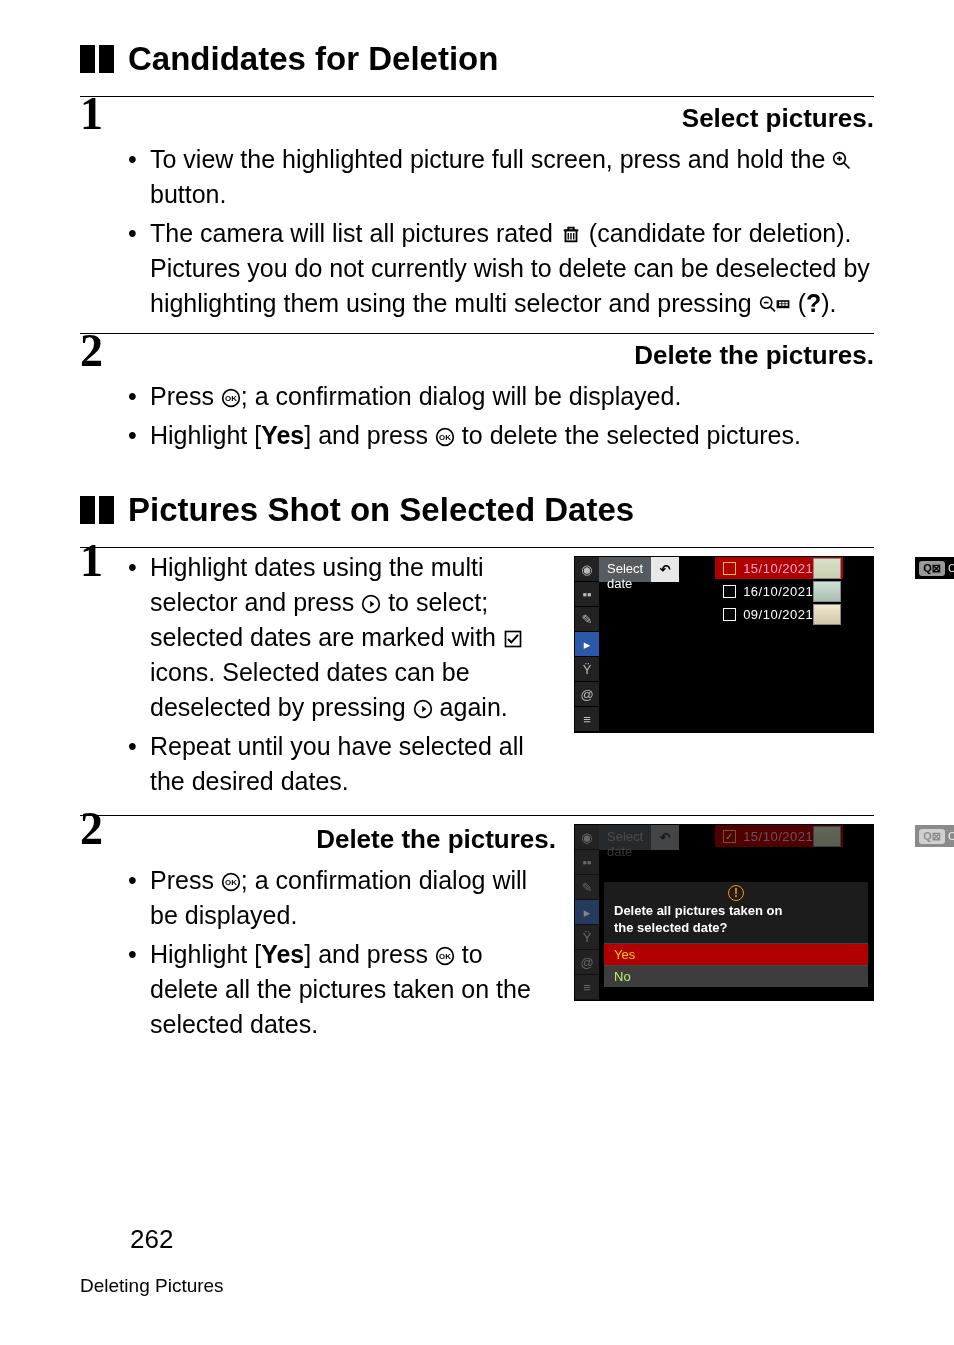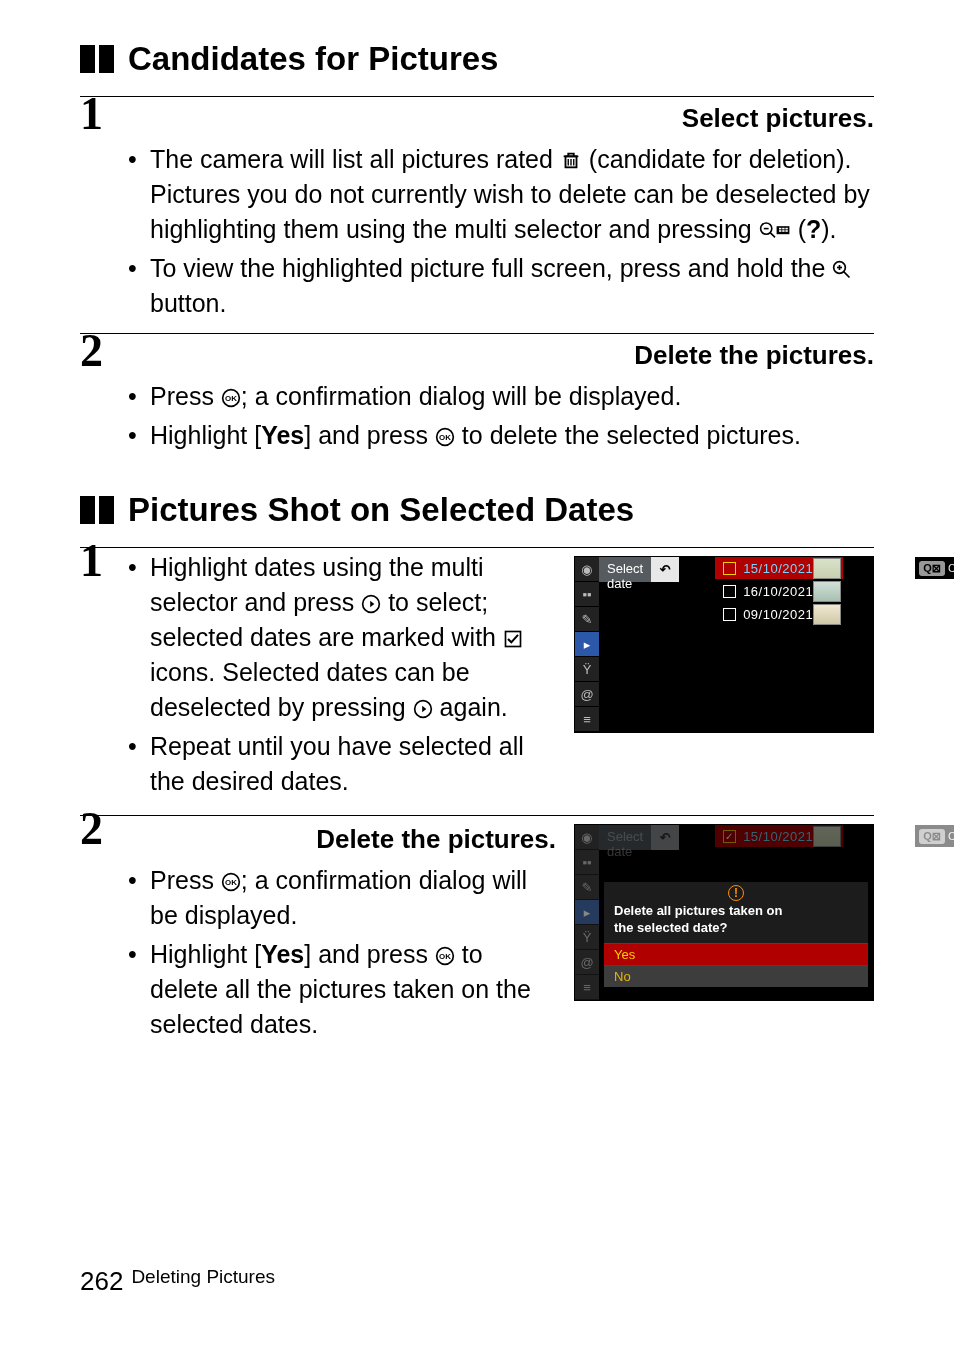--- a/index.html
+++ b/index.html
@@ -23,85 +23,85 @@
   .cs-left-icons .ic.active { background: #2b58a8; color: #fff; }
   .cs-body { flex: 1; display: flex; flex-direction: row; gap: 36px; }
   .cs-title-row { display: flex; height: 25px; background: #555b5f; }
   .cs-title { flex: 1; color: #fff; padding: 4px 8px; font-size: 13px; }
   .cs-back { width: 28px; background: #e8e8e8; display: flex; align-items: center; justify-content: center; color: #000; font-weight: bold; }
   .cs-row { display: flex; height: 23px; align-items: center; background: #000; border-bottom: 1px solid #000; }
   .cs-row.highlight { background: #b00000; }
   .cs-check { width: 28px; display: flex; align-items: center; justify-content: center; }
   .cs-check .box { width: 13px; height: 13px; border: 1.5px solid #fff; display: flex; align-items: center; justify-content: center; font-size: 10px; color: #fff; }
   .cs-check .box.yellow { border-color: #ffcc00; }
-  .cs-date { flex: 1; color: #7dd3fc; font-weight: 500; letter-spacing: 0.5px; }
+  .cs-date { flex: 1; color: #f9a8d4; font-weight: 500; letter-spacing: 0.5px; }
   .cs-date.white { color: #fff; }
   .cs-thumb { width: 28px; height: 21px; background: #ddd; border: 1px solid #888; margin-right: 2px; }
   .cs-thumb.t1 { background: linear-gradient(#d8e2c8, #c8d0b0); }
   .cs-thumb.t2 { background: linear-gradient(#d0e0d8, #a8c0b0); }
   .cs-thumb.t3 { background: linear-gradient(#f0e8d0, #d0c8a8); }
   .cs-empty { flex: 1; height: 48px; background: #000; }
   .cs-footer { height: 22px; background: #000; display: flex; justify-content: flex-end; align-items: center; gap: 3px; padding: 0 4px; font-size: 11px; }
   .cs-footer .tag { background: #999; color: #000; padding: 1px 4px; border-radius: 3px; font-weight: 600; }
   .cs-footer .lbl { color: #e8e8e8; margin-right: 4px; }
   .camera-screen.dimmed .cs-title-row, .camera-screen.dimmed .cs-title, .camera-screen.dimmed .cs-back, .camera-screen.dimmed .ic { opacity: 0.45; }
   .camera-screen.dimmed .cs-row.highlight { opacity: 0.45; }
   .camera-screen.dimmed .cs-footer { opacity: 0.45; }
   .overlay-dialog { position: absolute; left: 28px; right: 4px; top: 56px; background: #1c1c1c; border: 1px solid #000; }
   .overlay-dialog .dlg-icon { text-align: center; color: #ff9000; font-size: 14px; padding: 2px 0 0 0; }
   .overlay-dialog .dlg-msg { color: #fff; font-size: 13px; padding: 2px 10px 6px 10px; line-height: 1.3; font-weight: bold; }
-  .overlay-dialog .dlg-opt { font-size: 13px; padding: 3px 10px; color: #eab308; border-top: 1px solid #444; background: #3d3d3e; }
+  .overlay-dialog .dlg-opt { font-size: 13px; padding: 3px 10px; color: #bef264; border-top: 1px solid #444; background: #3d3d3e; }
   .overlay-dialog .dlg-opt.sel { background: #b00000; color: #ffcc00; }
-  .footer { position: absolute; bottom: 48px; left: 80px; display: flex; align-items: flex-start; gap: 8px; }
+  .footer { position: absolute; bottom: 48px; left: 80px; display: flex; align-items: center; gap: 20px; flex-direction: column; }
   .page-num { font-size: 26px; }
   .footer-title { font-size: 19px; }
   .inline-icon { display: inline-block; vertical-align: -3px; }
   .icon-magplus { width: 20px; height: 20px; }
   .icon-qhelp { font-weight: 700; }
 </style>
 </head>
 <body>
 
 <div class="page">
 
   <div class="section-heading">
     <span class="heading-prefix"></span>
-    <span>Candidates for Pictures</span>
+    <span>Candidates for Deletion</span>
   </div>
 
   <hr class="rule-full">
 
   <div class="step">
     <div class="step-num">1</div>
     <div class="step-title">Select pictures.</div>
     <ul class="bullet-list">
+      <li>To view the highlighted picture full screen, press and hold the <span><svg class="inline-icon icon-magplus" width="20" height="20" viewBox="0 0 24 24">
+              <circle cx="9" cy="9" r="7" fill="none" stroke="#000" stroke-width="2"></circle>
+              <line x1="14" y1="14" x2="21" y2="21" stroke="#000" stroke-width="2"></line>
+              <line x1="6" y1="9" x2="12" y2="9" stroke="#000" stroke-width="2"></line>
+              <line x1="9" y1="6" x2="9" y2="12" stroke="#000" stroke-width="2"></line>
+            </svg></span> button.</li>
       <li>The camera will list all pictures rated <span><svg class="inline-icon" width="22" height="22" viewBox="0 0 24 24">
               <rect x="6" y="8" width="12" height="12" fill="none" stroke="#000" stroke-width="2"></rect>
               <path d="M4 8h16M9 5h6v3H9z" fill="none" stroke="#000" stroke-width="2"></path>
               <line x1="9" y1="11" x2="9" y2="18" stroke="#000" stroke-width="1.5"></line>
               <line x1="12" y1="11" x2="12" y2="18" stroke="#000" stroke-width="1.5"></line>
               <line x1="15" y1="11" x2="15" y2="18" stroke="#000" stroke-width="1.5"></line>
             </svg></span> (candidate for deletion). Pictures you do not currently wish to delete can be deselected by highlighting them using the multi selector and pressing <span><svg class="inline-icon" width="32" height="20" viewBox="0 0 40 24">
               <circle cx="9" cy="9" r="7" fill="none" stroke="#000" stroke-width="2"></circle>
               <line x1="14" y1="14" x2="20" y2="20" stroke="#000" stroke-width="2"></line>
               <line x1="6" y1="9" x2="12" y2="9" stroke="#000" stroke-width="2"></line>
               <rect x="22" y="6" width="16" height="10" fill="#000"></rect>
               <rect x="25" y="8" width="3" height="2" fill="#fff"></rect>
               <rect x="29" y="8" width="3" height="2" fill="#fff"></rect>
               <rect x="33" y="8" width="3" height="2" fill="#fff"></rect>
               <rect x="25" y="11" width="3" height="2" fill="#fff"></rect>
               <rect x="29" y="11" width="3" height="2" fill="#fff"></rect>
               <rect x="33" y="11" width="3" height="2" fill="#fff"></rect>
             </svg></span> (<b class="icon-qhelp">?</b>).</li>
-      <li>To view the highlighted picture full screen, press and hold the <span><svg class="inline-icon icon-magplus" width="20" height="20" viewBox="0 0 24 24">
-              <circle cx="9" cy="9" r="7" fill="none" stroke="#000" stroke-width="2"></circle>
-              <line x1="14" y1="14" x2="21" y2="21" stroke="#000" stroke-width="2"></line>
-              <line x1="6" y1="9" x2="12" y2="9" stroke="#000" stroke-width="2"></line>
-              <line x1="9" y1="6" x2="9" y2="12" stroke="#000" stroke-width="2"></line>
-            </svg></span> button.</li>
     </ul>
   </div>
 
   <hr class="rule-full">
 
   <div class="step">
     <div class="step-num">2</div>
     <div class="step-title">Delete the pictures.</div>
     <ul class="bullet-list">
       <li>Press <span><svg class="inline-icon" width="20" height="20" viewBox="0 0 24 24">

